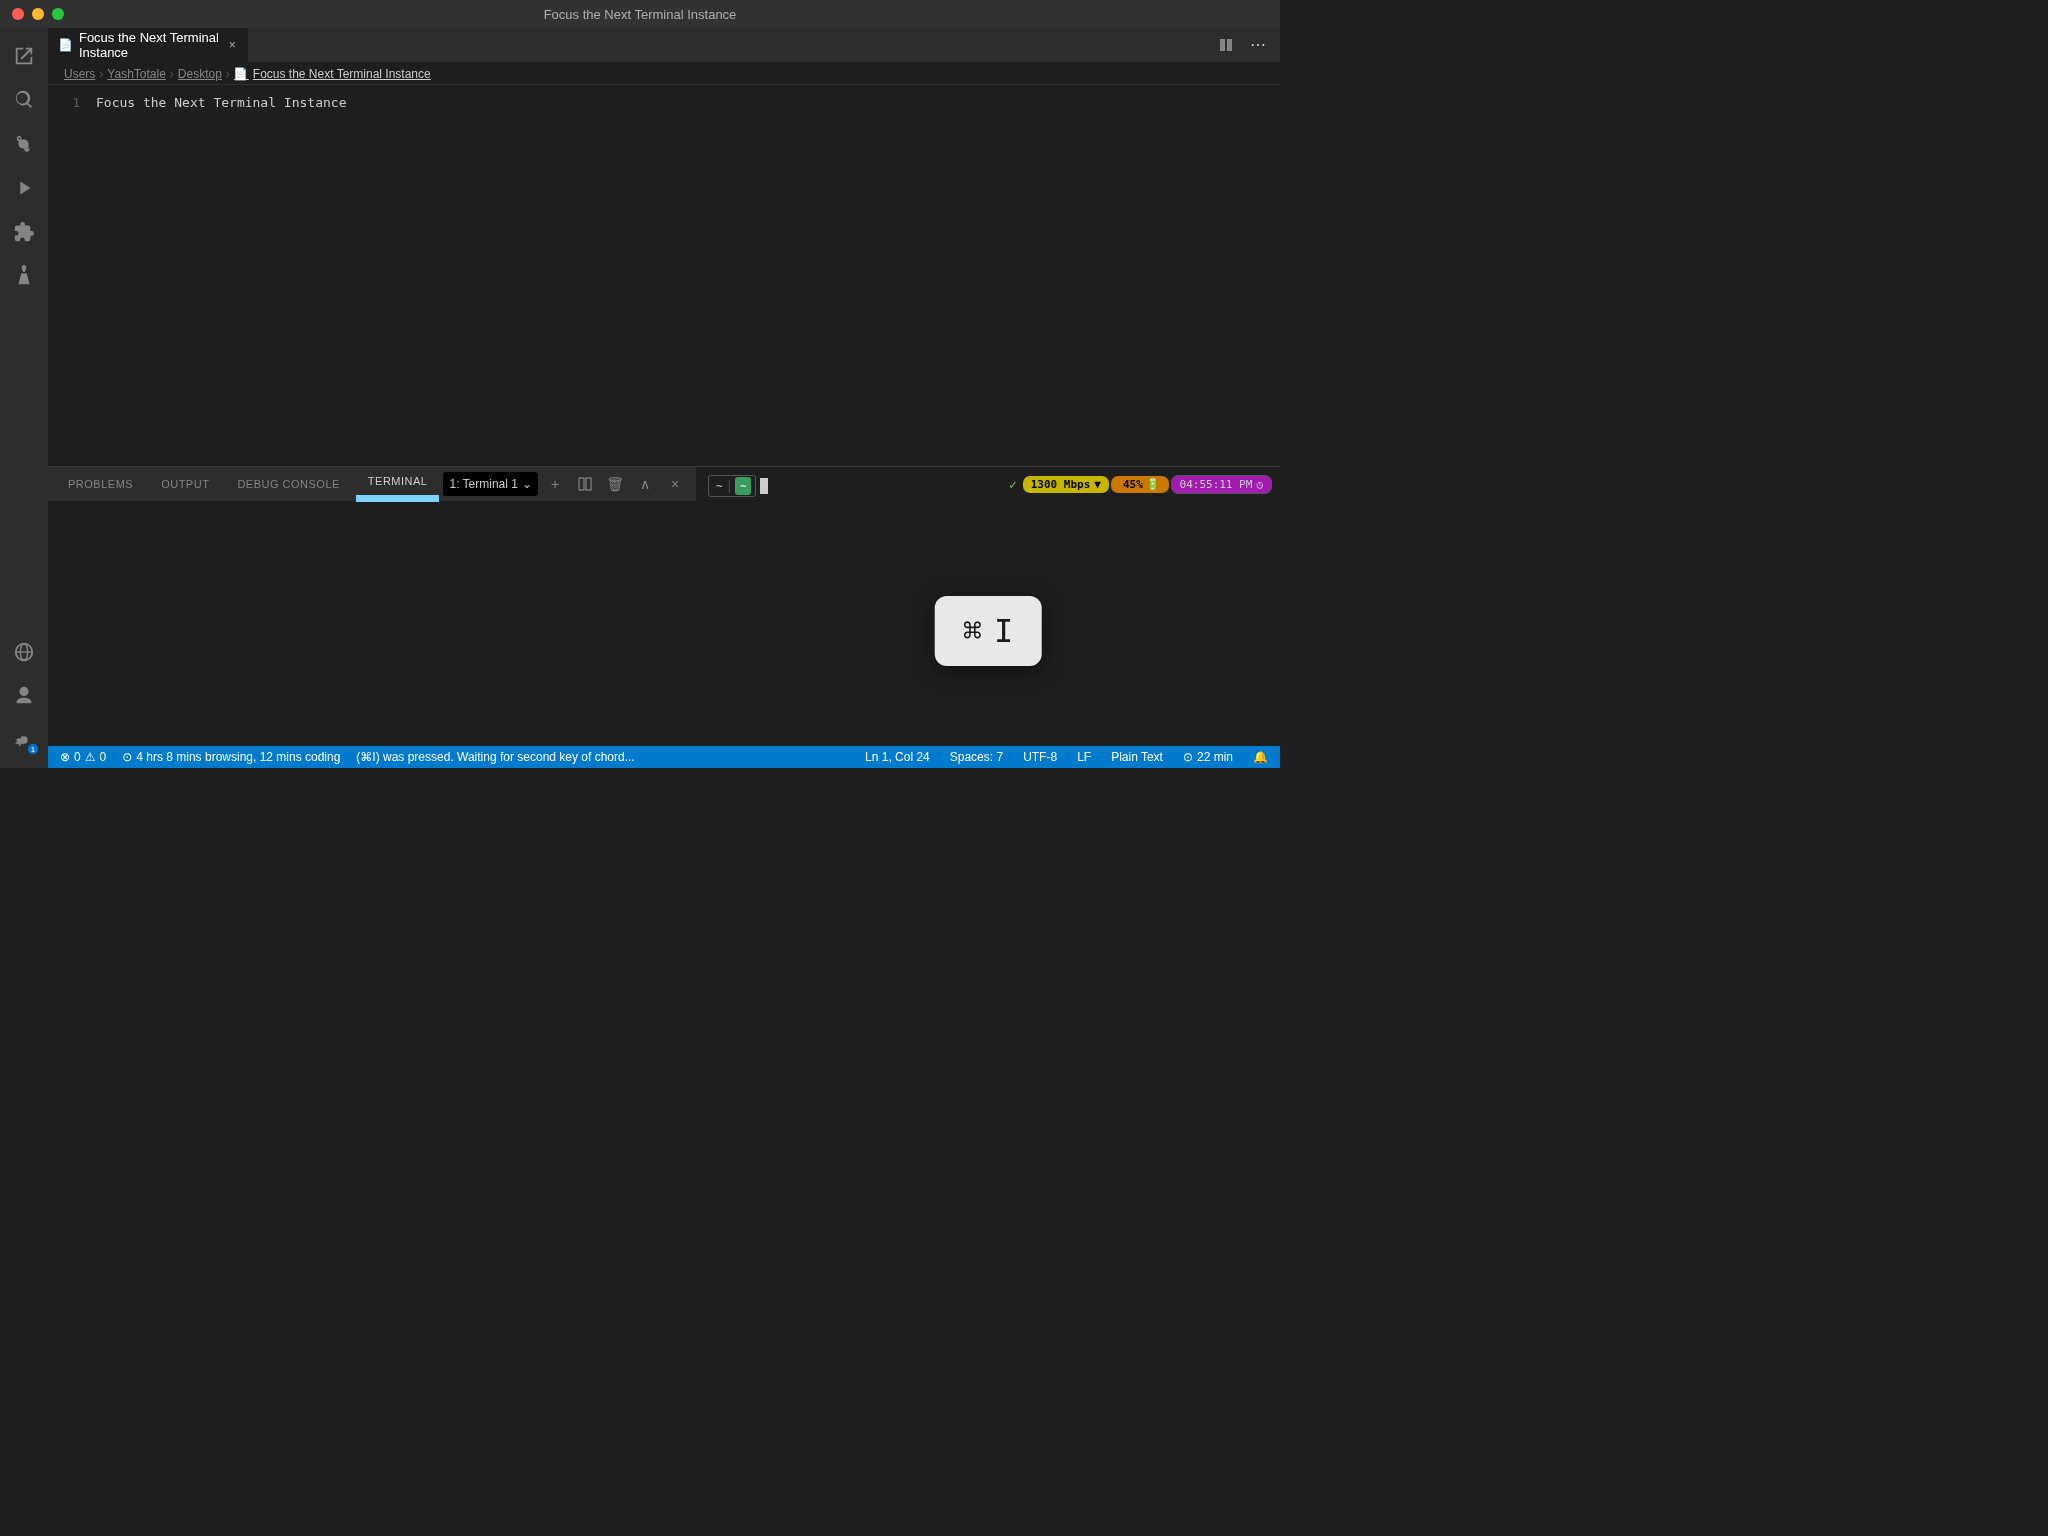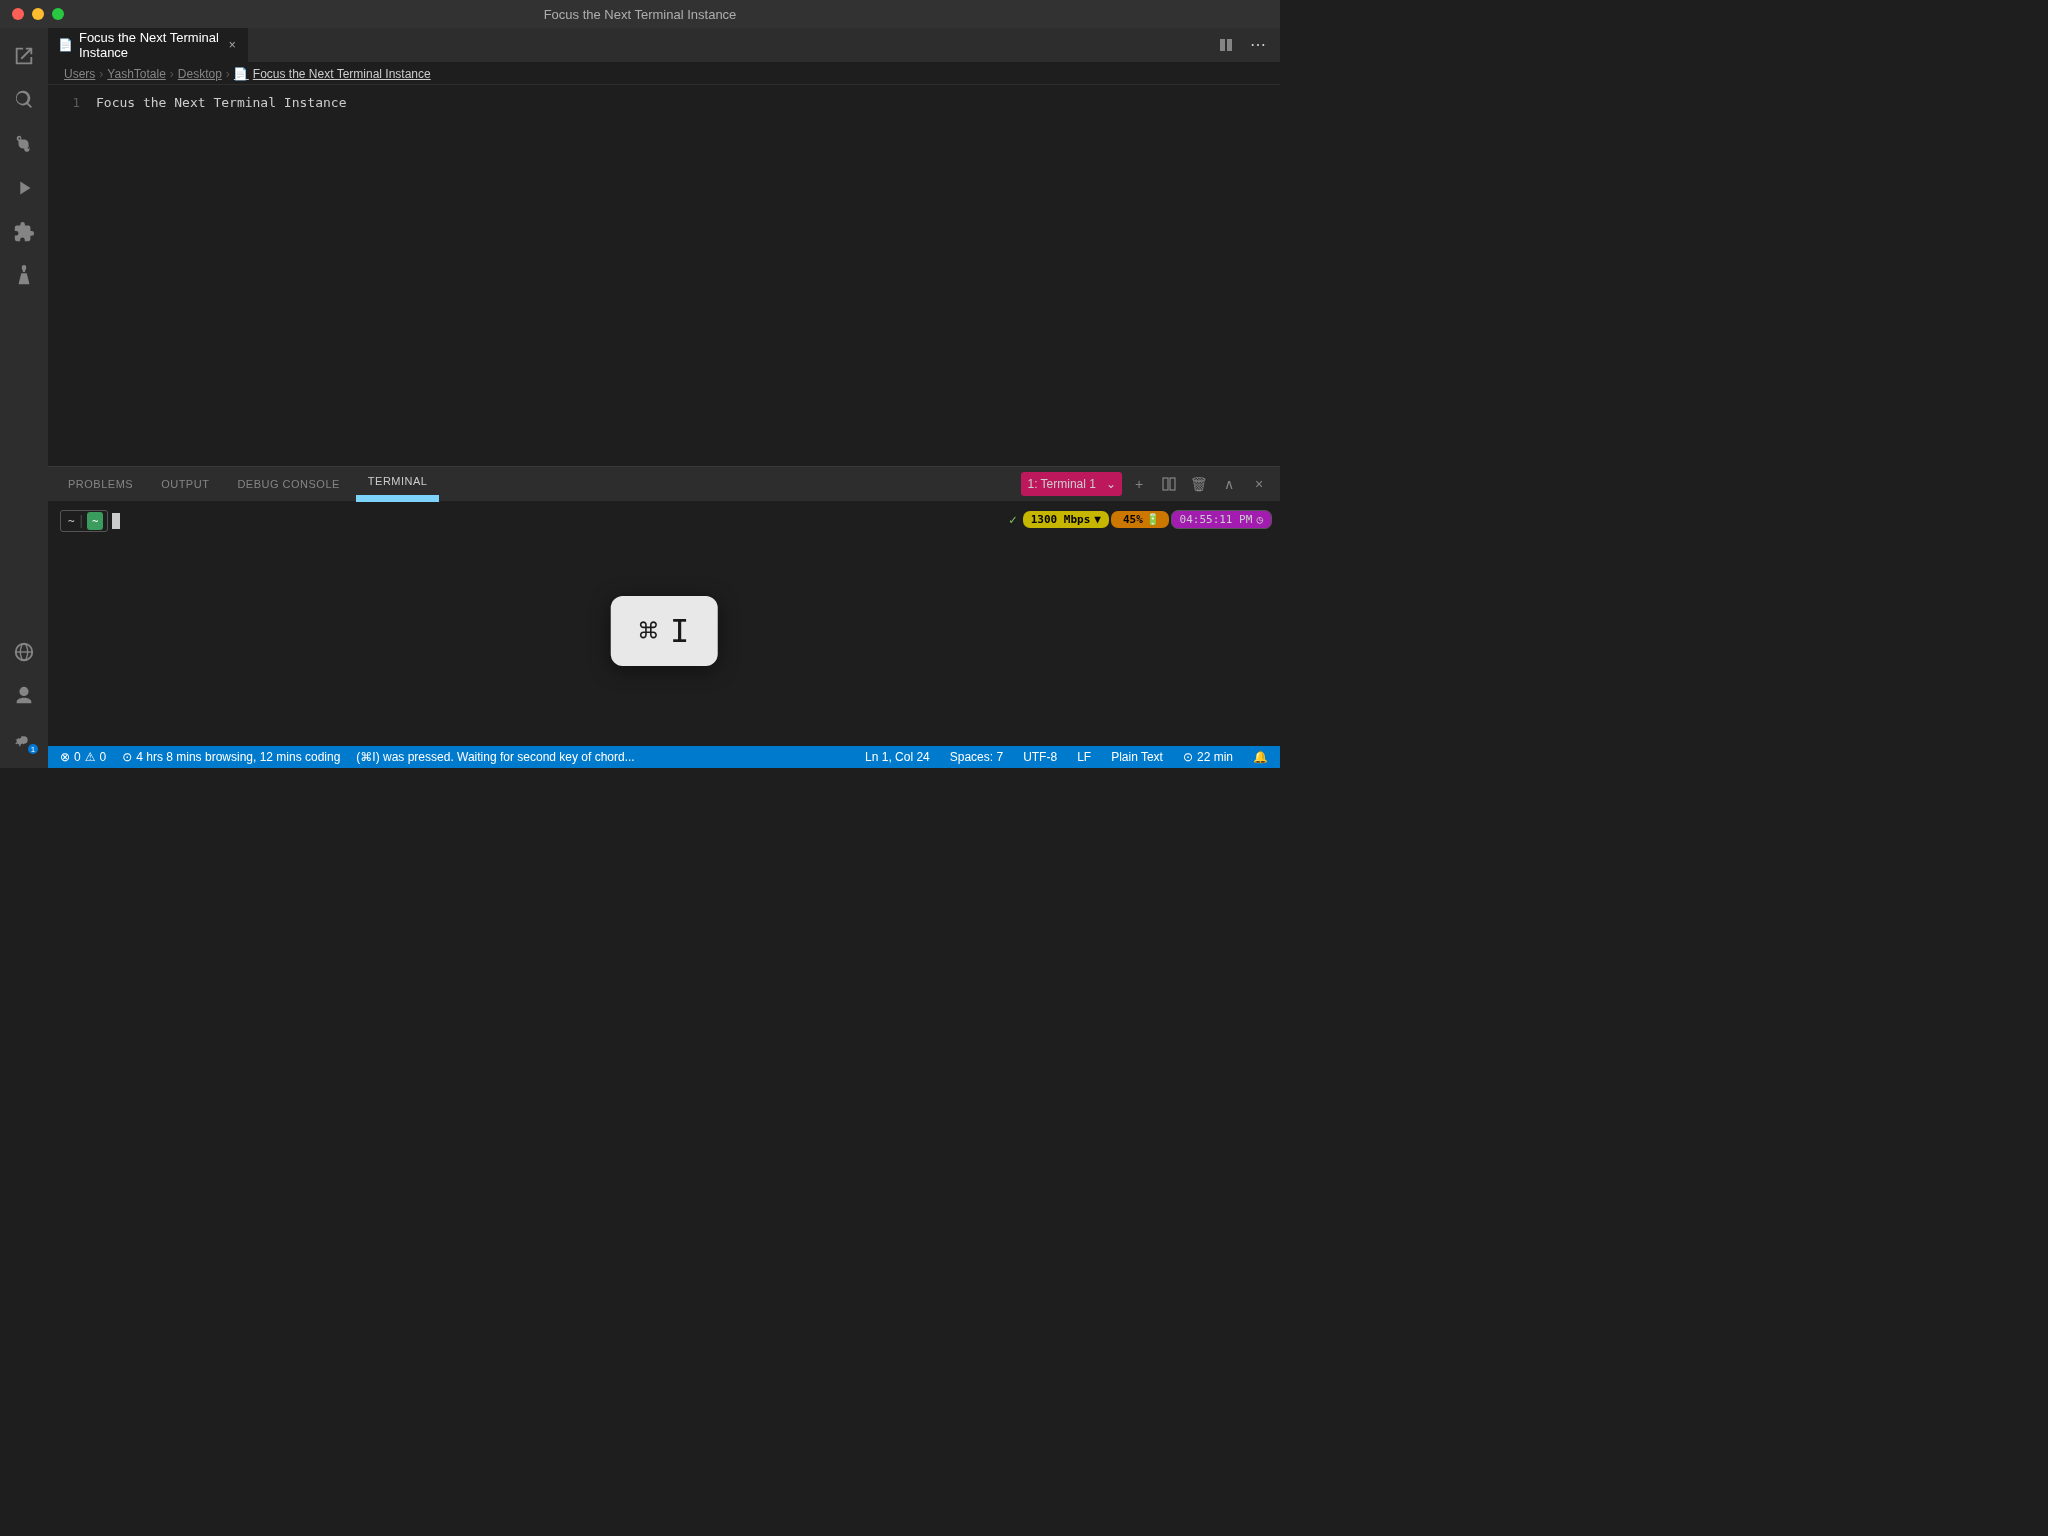--- a/index.html
+++ b/index.html
@@ -246,21 +246,21 @@
       background: #1e1e1e;
       opacity: 0.6;
     }
 
     
     .panel {
       height: 280px;
       background: #1e1e1e;
       border-top: 1px solid #3a3a3a;
       display: flex;
-      flex-direction: column;
+      flex-direction: row;
       margin-top: 36px;
     }
     .panel-tabs {
       height: 35px;
       background: #2d2d2d;
       display: flex;
       align-items: center;
       padding: 0 8px;
       gap: 4px;
       border-bottom: 1px solid #1e1e1e;
@@ -294,30 +294,30 @@
       align-items: center;
       justify-content: center;
       color: #858585;
       cursor: pointer;
       border-radius: 4px;
       font-size: 14px;
     }
 
     
     .terminal-select {
-      background: #be185d;
+      background: #000000;
       border: none;
       color: #cccccc;
       font-size: 12px;
       padding: 2px 6px;
       border-radius: 3px;
       cursor: pointer;
       display: flex;
       align-items: center;
-      gap: 10px;
+      gap: 4px;
       height: 24px;
     }
 
     
     .terminal-content {
       flex: 1;
       padding: 8px 12px;
       font-family: 'SF Mono', 'Menlo', 'Monaco', 'Consolas', monospace;
       font-size: 13px;
       overflow: auto;

